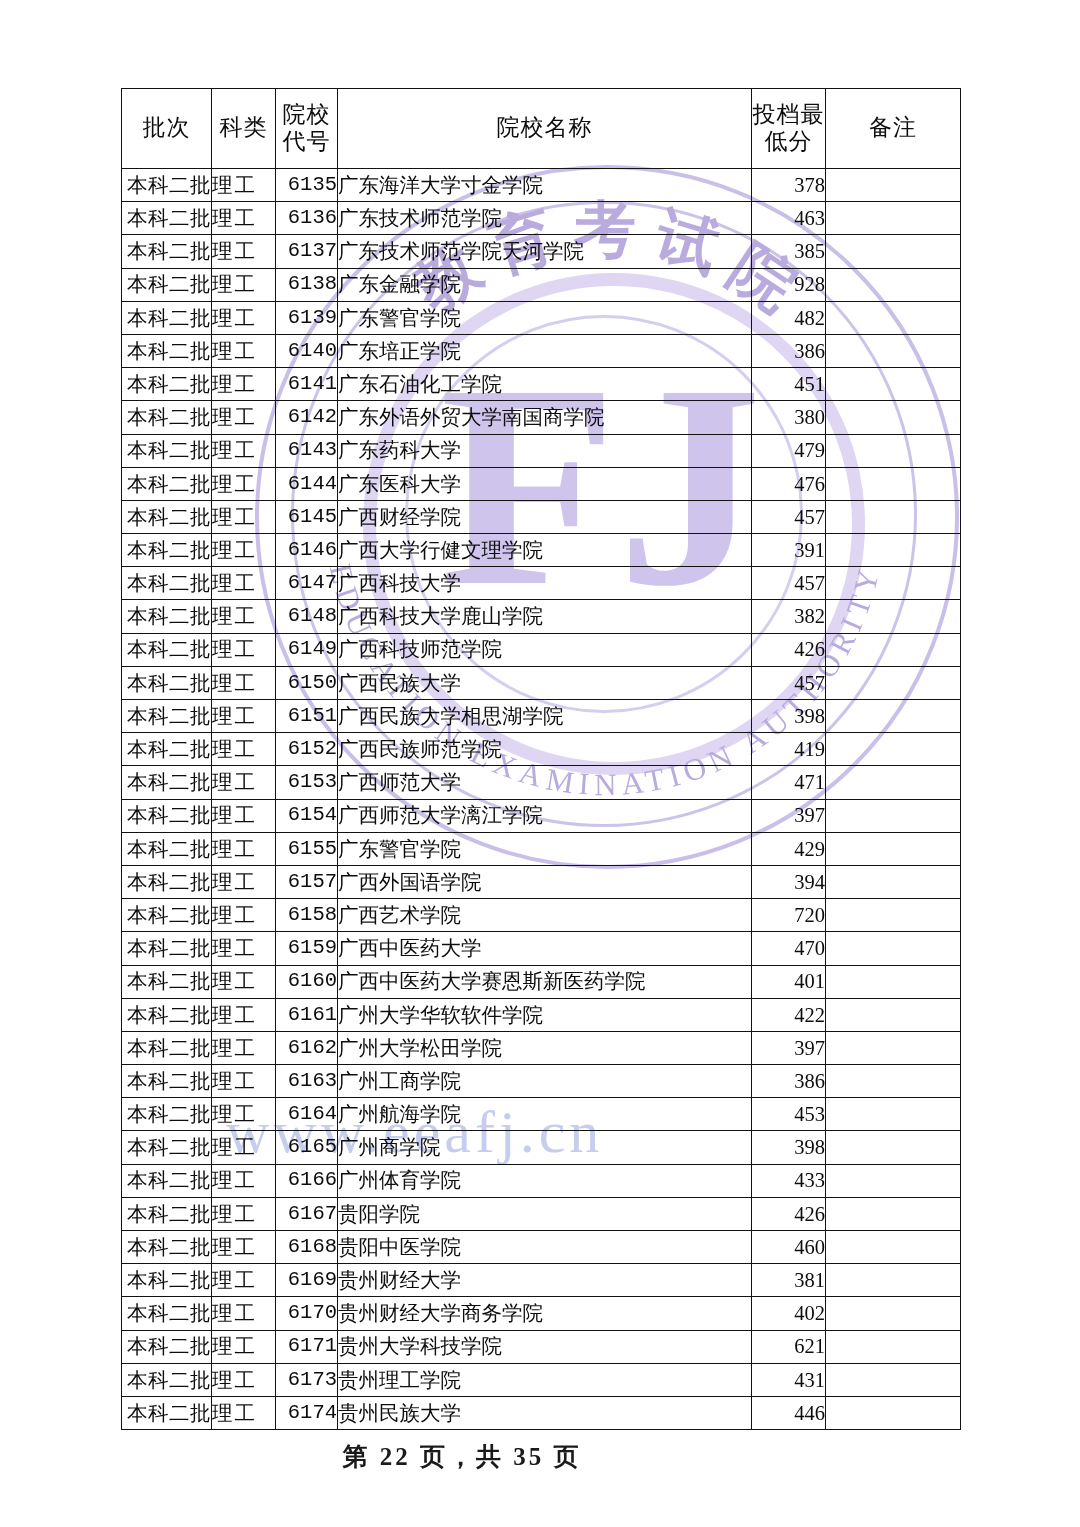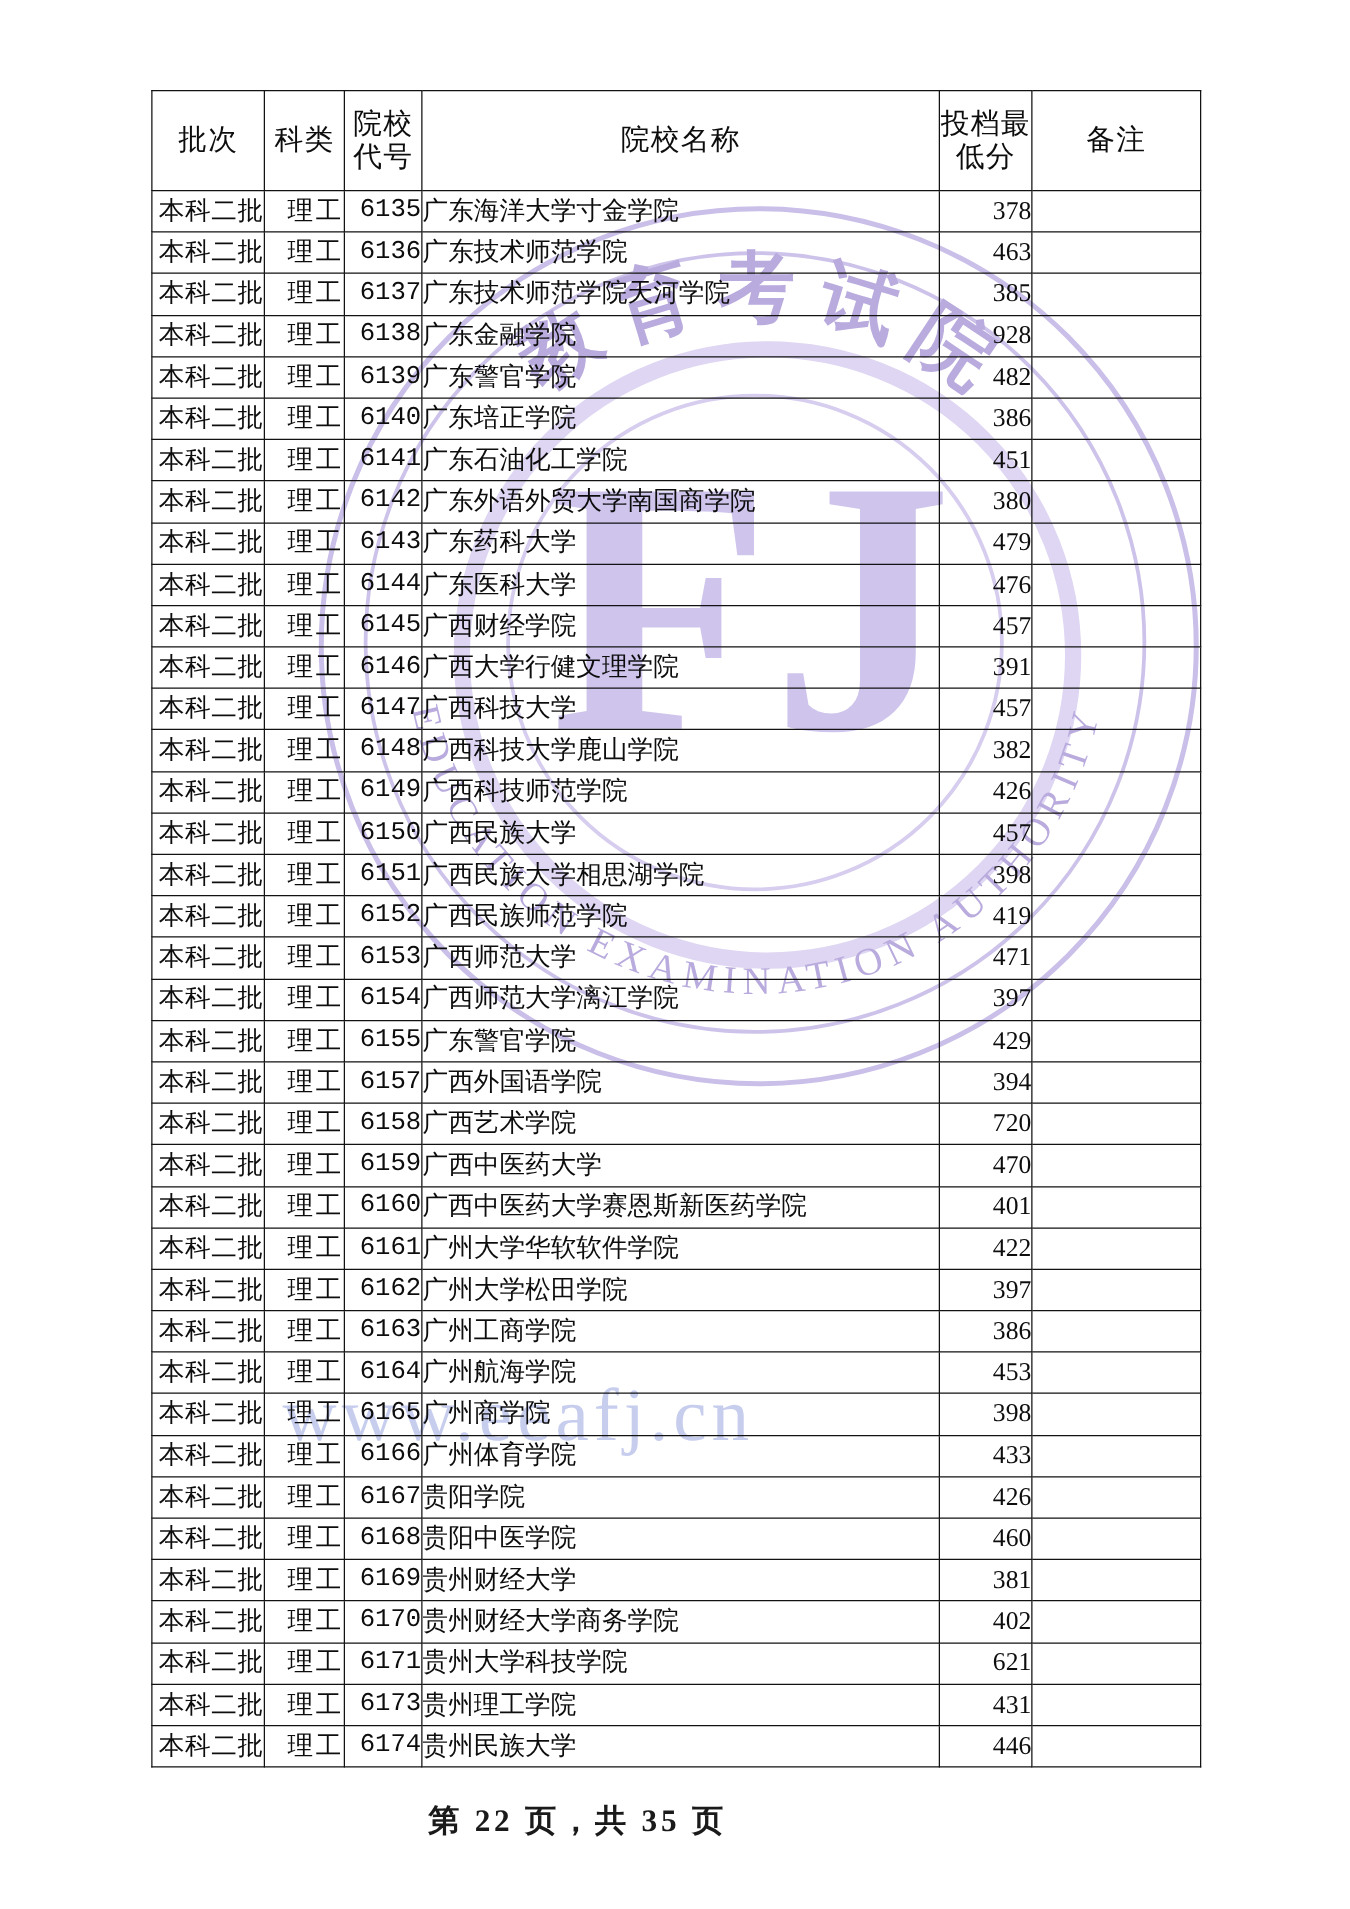--- a/index.html
+++ b/index.html
@@ -68,21 +68,21 @@
     letter-spacing:4px;
     color:#9aa6e0;
     opacity:.55;
     white-space:nowrap;
     font-weight:400;
   }
 
   
   #sheet{
     position:absolute;z-index:2;
-    left:121px;top:72px;
+    left:121px;top:88px;
     width:839px;
   }
   table.score-table{
     border-collapse:collapse;
     width:839px;
     table-layout:fixed;
     background:transparent;
   }
   table.score-table td,table.score-table th{
     border:1.6px solid #121212;
@@ -112,21 +112,21 @@
   thead th .two-line{display:block;}
 
   tbody td{
     height:32.2px;
     font-size:20.5px;
     color:#0d0d0d;
     vertical-align:middle;
     line-height:1;
   }
   td.batch{text-align:right;letter-spacing:0.5px;}
-  td.cat{text-align:right;letter-spacing:2px;}
+  td.cat{text-align:left;letter-spacing:2px;}
   td.code{text-align:right;padding-right:7px;font-family:Liberation Mono, monospace;}
   td.name{text-align:left;padding-left:9px;}
   td.score{text-align:right;padding-right:9px;margin-top:20px;}
   td.note{text-align:center;}
 
   
   #footer{
     position:absolute;z-index:2;
     left:0;top:1440px;width:924px;
     text-align:center;

